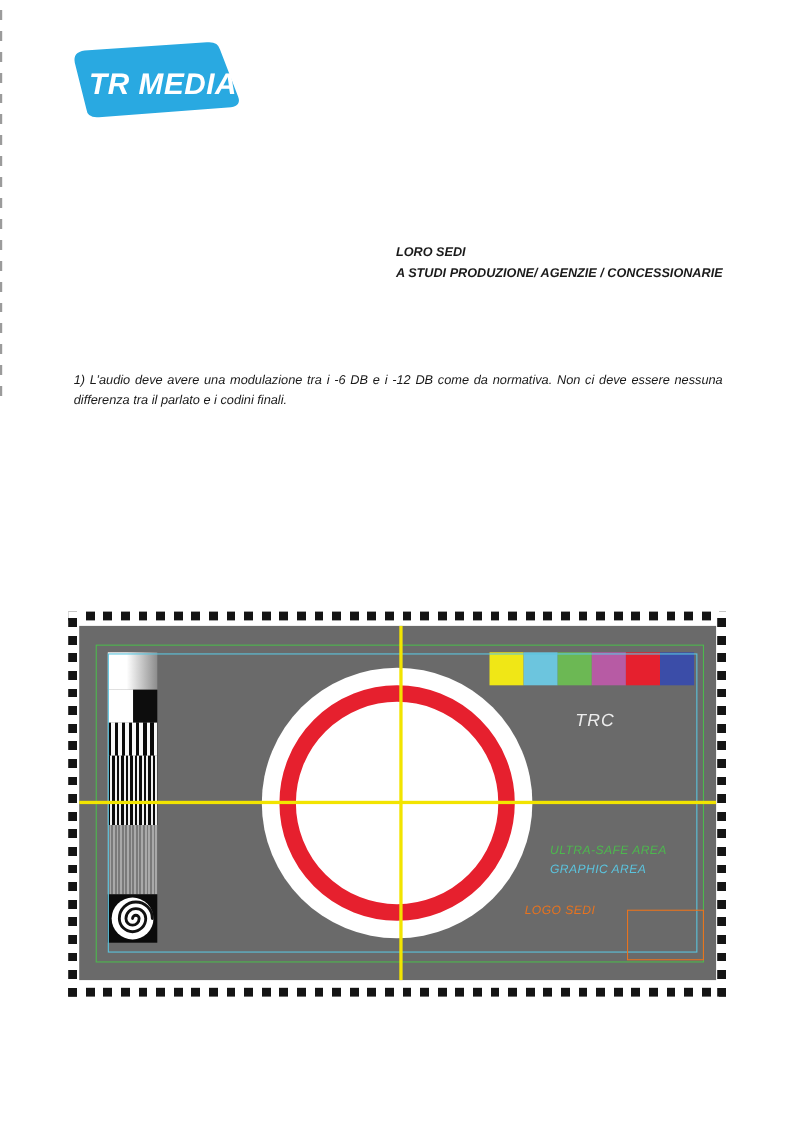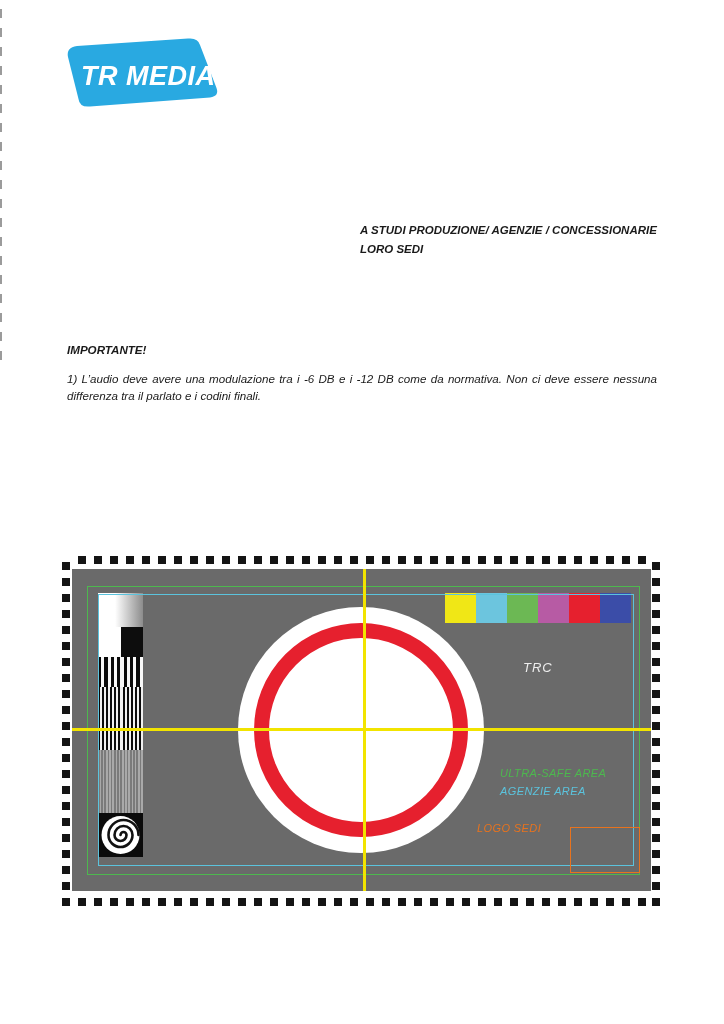--- a/index.html
+++ b/index.html
@@ -68,45 +68,44 @@
   
   .tc-circle { left:176px; top:51px; width:246px; height:246px; background:#ffffff; border-radius:50%; }
   .tc-ring   { position:absolute; inset:16px; background:#ffffff; border:15px solid var(--red,#e6202e); border-radius:50%; }
 
   
   .yl-h { left:10px; top:172px; width:579px; height:3px; background:var(--yellow,#f2e400); }
   .yl-v { left:301px; top:13px; width:3px; height:322px; background:var(--yellow,#f2e400); }
 
   
   .lbl { font-size:11px; letter-spacing:.4px; white-space:nowrap; }
-  .lbl-trc        { left:461px; top:104px; color:#ededed; font-size:13px; letter-spacing:1px; }
+  .lbl-trc        { left:461px; top:91px; color:#ededed; font-size:16px; letter-spacing:1px; }
   .lbl-ultra      { left:438px; top:211px; color:var(--green,#4db84e); }
   .lbl-graphic    { left:438px; top:229px; color:var(--cyan,#45c8e8); }
   .lbl-logo-area  { left:415px; top:266px; color:var(--orange,#e8731e); }
   .rect-logo      { left:508px; top:271px; width:68px; height:44px; border:1.6px solid var(--orange,#e8731e); }
 </style>
 </head>
 <body>
 
 <div class="abs fold-mark"></div>
 
 <div class="abs logo-wrap">
   <svg viewBox="0 0 156 78" width="156" height="78">
     <path d="M 13 10 L 124 2.5 Q 134 1.5 136 9 L 152.5 52 Q 155.5 60 146 61.5 L 26 70.5 Q 15.5 71.5 14.5 63 L 4 21 Q 2 11.5 13 10 Z" fill="#29a9e1"></path>
     <text x="17" y="49" font-size="27" font-weight="bold" letter-spacing="0.5" fill="#ffffff" font-family="Liberation Sans, sans-serif">TR MEDIA</text>
   </svg>
 </div>
 
 <div class="abs recipient">
+  <div>LORO SEDI</div>
   <div>A STUDI PRODUZIONE/ AGENZIE / CONCESSIONARIE</div>
-  <div>LORO SEDI</div>
 </div>
 
 <div class="abs letter">
-  <p class="p3">IMPORTANTE!</p>
   <p class="p4 just">1) L’audio deve avere una modulazione tra i -6 DB e i -12 DB come da normativa. Non ci deve essere nessuna differenza tra il parlato e i codini finali.</p>
 </div>
 
 <div class="abs test-card" style="--gray: #6a6a6a; --green: #4db84e; --cyan: #5bc3dd; --yellow: #f2e400; --red: #e6202e; --orange: #e8731e;">
   <div class="abs tc-gray"></div>
 
   <div class="abs tc-col tc-grad"></div>
   <div class="abs tc-col tc-check">
     <div class="w"></div>
     <div class="b"></div>
@@ -135,21 +134,21 @@
 
   <div class="abs tc-circle">
     <div class="tc-ring"></div>
   </div>
 
   <div class="abs yl-h"></div>
   <div class="abs yl-v"></div>
 
   <div class="abs lbl lbl-trc">TRC</div>
   <div class="abs lbl lbl-ultra">ULTRA-SAFE AREA</div>
-  <div class="abs lbl lbl-graphic">AGENZIE AREA</div>
+  <div class="abs lbl lbl-graphic">GRAPHIC AREA</div>
   <div class="abs lbl lbl-logo-area">LOGO SEDI</div>
   <div class="abs rect-logo"></div>
 
   <div class="abs dash-top"></div>
   <div class="abs dash-bottom"></div>
   <div class="abs dash-left"></div>
   <div class="abs dash-right"></div>
 </div>
 
 </body></html>

